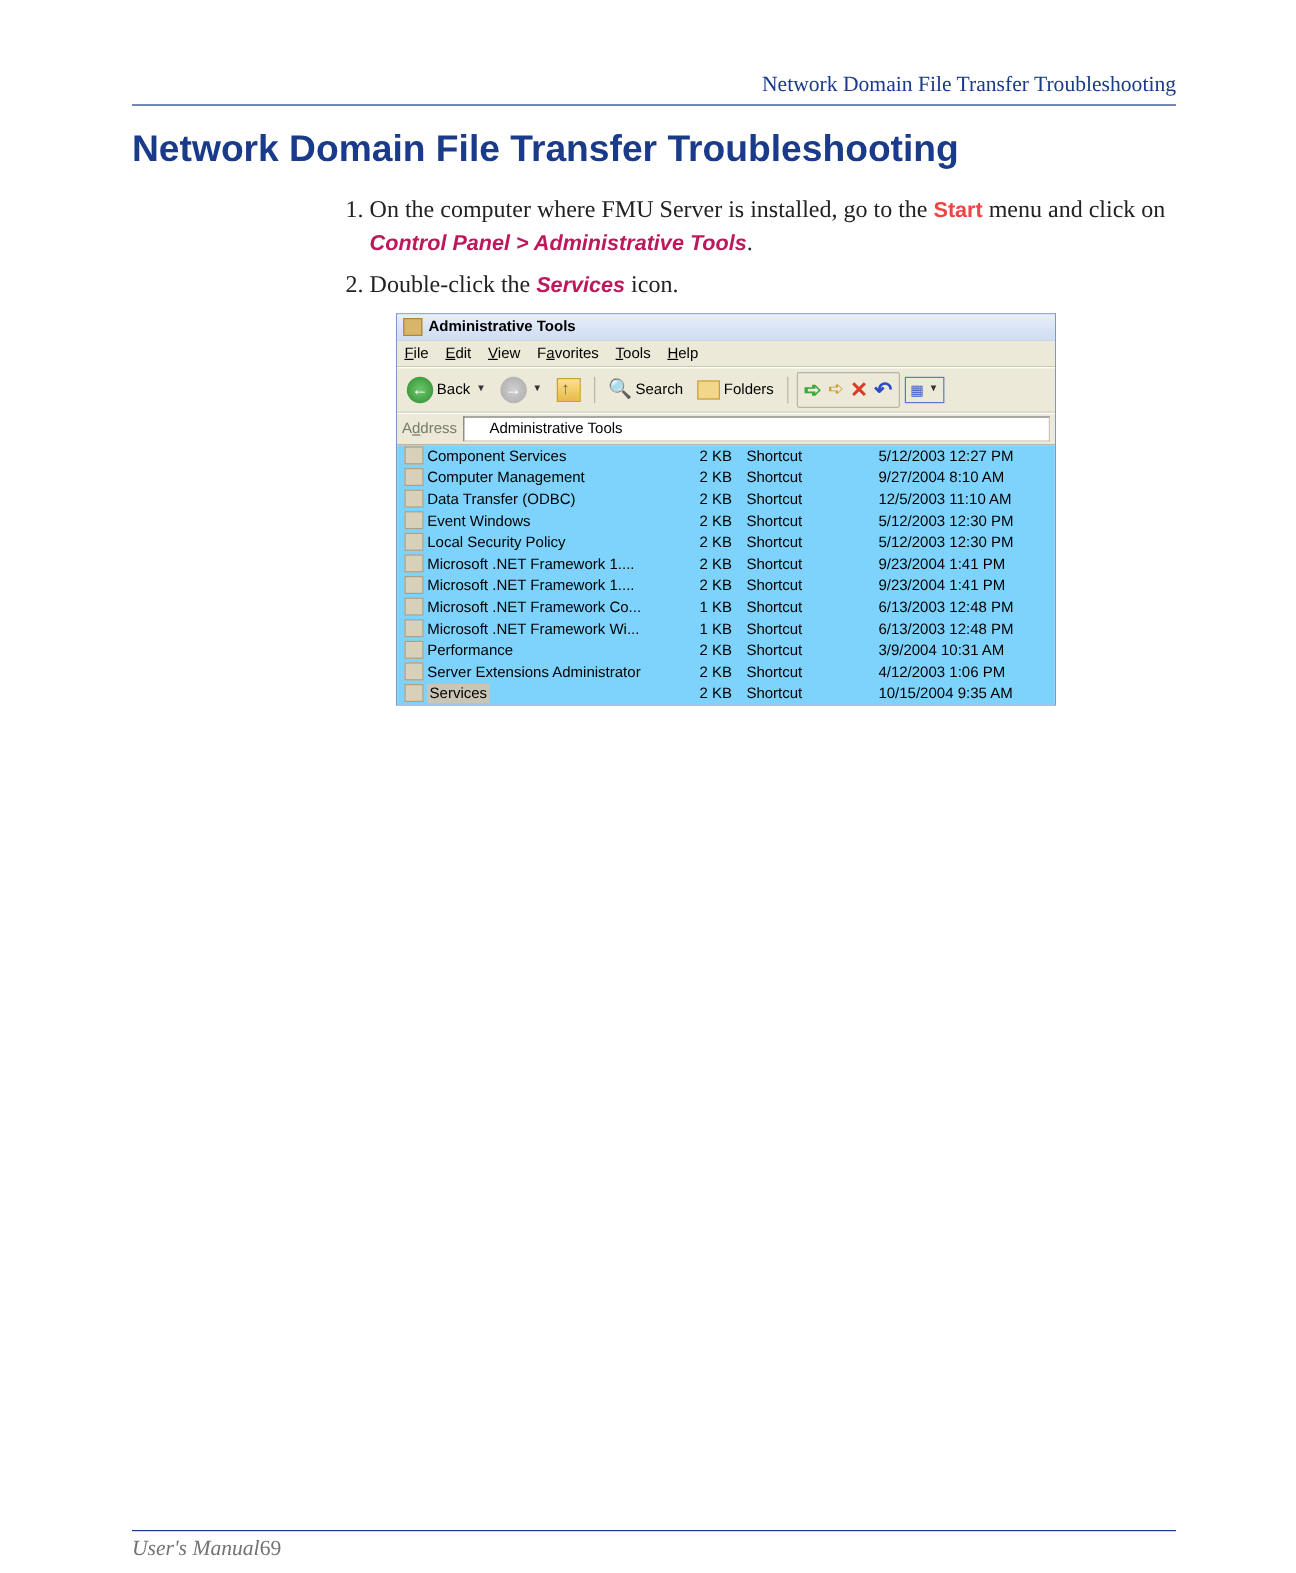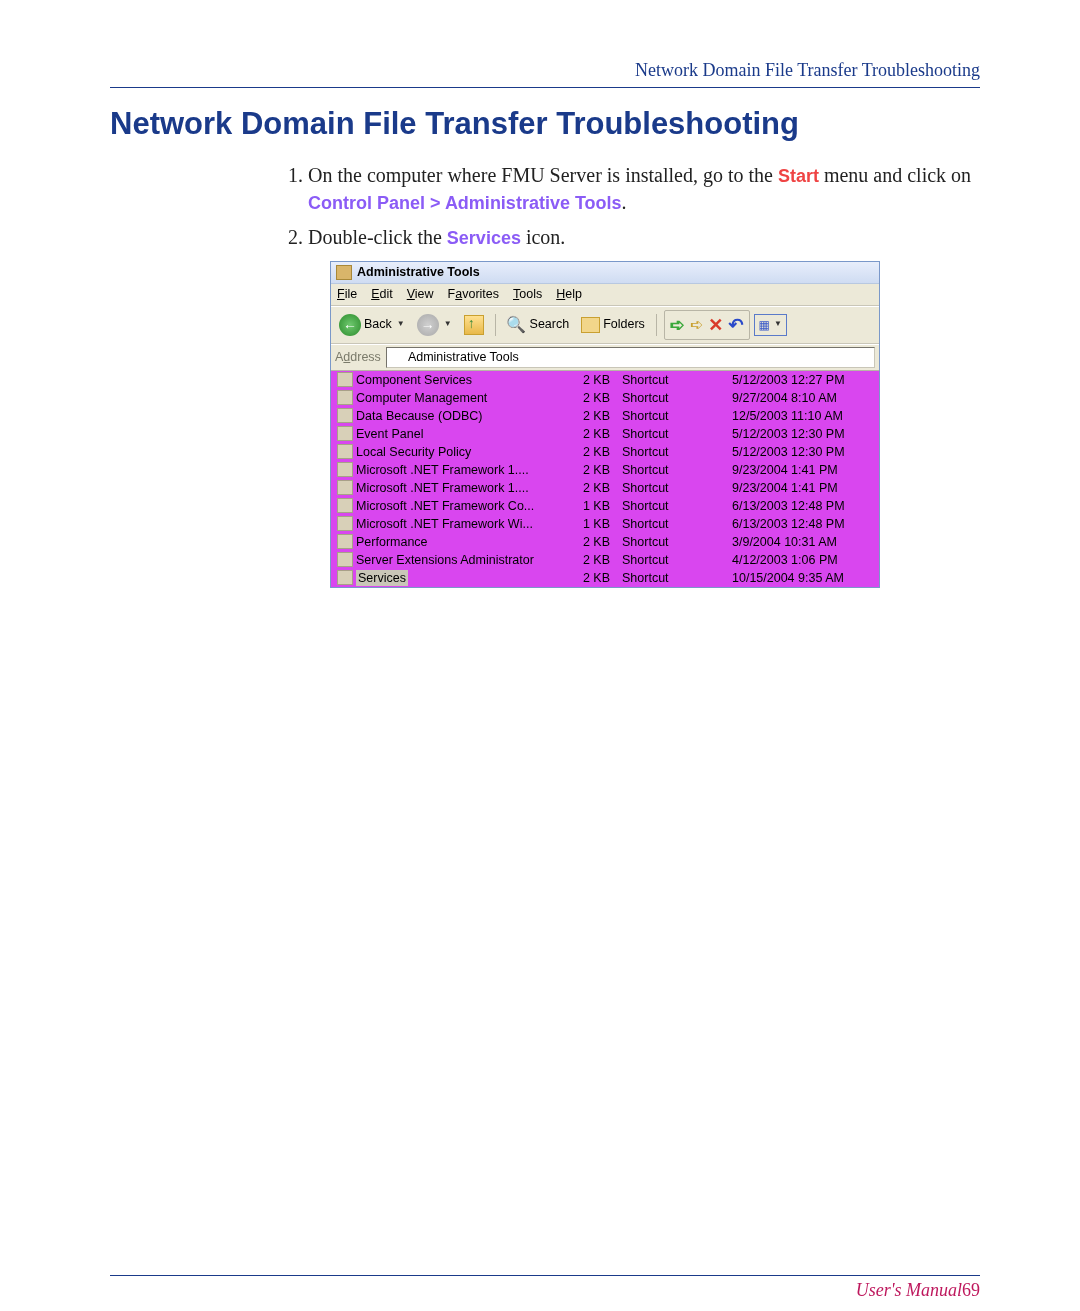--- a/index.html
+++ b/index.html
@@ -46,22 +46,23 @@
   ol.steps {
     margin: 0;
     padding-left: 48px;
   }
   ol.steps li {
     margin-bottom: 8px;
   }
   .ui-bold {
     font-family: Arial, Verdana, sans-serif;
     font-weight: bold;
-    color: #8b5cf6;
+    color: #be185d;
     font-size: 18px;
+    font-style: italic;
   }
   .start-bold {
     font-family: Arial, Verdana, sans-serif;
     font-weight: bold;
     color: #ef4444;
     font-size: 18px;
   }
   
   .screenshot {
     margin: 10px 0 0 22px;
@@ -218,21 +219,21 @@
   .col-name { width: 235px; display: flex; align-items: center; gap: 3px; }
   .col-size { width: 50px; text-align: right; }
   .col-type { width: 110px; }
   .col-date { width: 145px; }
   .ss-list-head .col {
     border-right: 1px solid #c9c6b8;
     border-bottom: 1px solid #b8b5a6;
     background: #ece9d8;
   }
   .ss-rows {
-    background: #d946ef;
+    background: #7dd3fc;
   }
   .ss-row {
     display: flex;
     font-size: 12.5px;
     line-height: 16px;
   }
   .ss-row .col-name {
     display: flex;
     align-items: center;
     gap: 3px;
@@ -257,23 +258,23 @@
     font-size: 8px;
     color: #333;
     margin-left: 2px;
   }
   
   .footer {
     margin-top: auto;
     border-top: 1px solid #1a3a8a;
     padding-top: 4px;
     display: flex;
-    justify-content: flex-end;
+    justify-content: flex-start;
     font-size: 18px;
-    color: #be185d;
+    color: #737373;
   }
   .footer .left { font-style: italic; }
 </style>
 </head>
 <body>
 
 <div class="page">
   <div class="header-bar">Network Domain File Transfer Troubleshooting</div>
 
   <h1>Network Domain File Transfer Troubleshooting</h1>
@@ -357,30 +358,30 @@
                   <span class="row-icon"></span>
                   <span>Computer Management</span>
                 </div>
                 <div class="col col-size">2 KB</div>
                 <div class="col col-type">Shortcut</div>
                 <div class="col col-date">9/27/2004 8:10 AM</div>
               </div>
               <div class="ss-row">
                 <div class="col col-name">
                   <span class="row-icon"></span>
-                  <span>Data Because (ODBC)</span>
+                  <span>Data Transfer (ODBC)</span>
                 </div>
                 <div class="col col-size">2 KB</div>
                 <div class="col col-type">Shortcut</div>
                 <div class="col col-date">12/5/2003 11:10 AM</div>
               </div>
               <div class="ss-row">
                 <div class="col col-name">
                   <span class="row-icon"></span>
-                  <span>Event Panel</span>
+                  <span>Event Windows</span>
                 </div>
                 <div class="col col-size">2 KB</div>
                 <div class="col col-type">Shortcut</div>
                 <div class="col col-date">5/12/2003 12:30 PM</div>
               </div>
               <div class="ss-row">
                 <div class="col col-name">
                   <span class="row-icon"></span>
                   <span>Local Security Policy</span>
                 </div>

